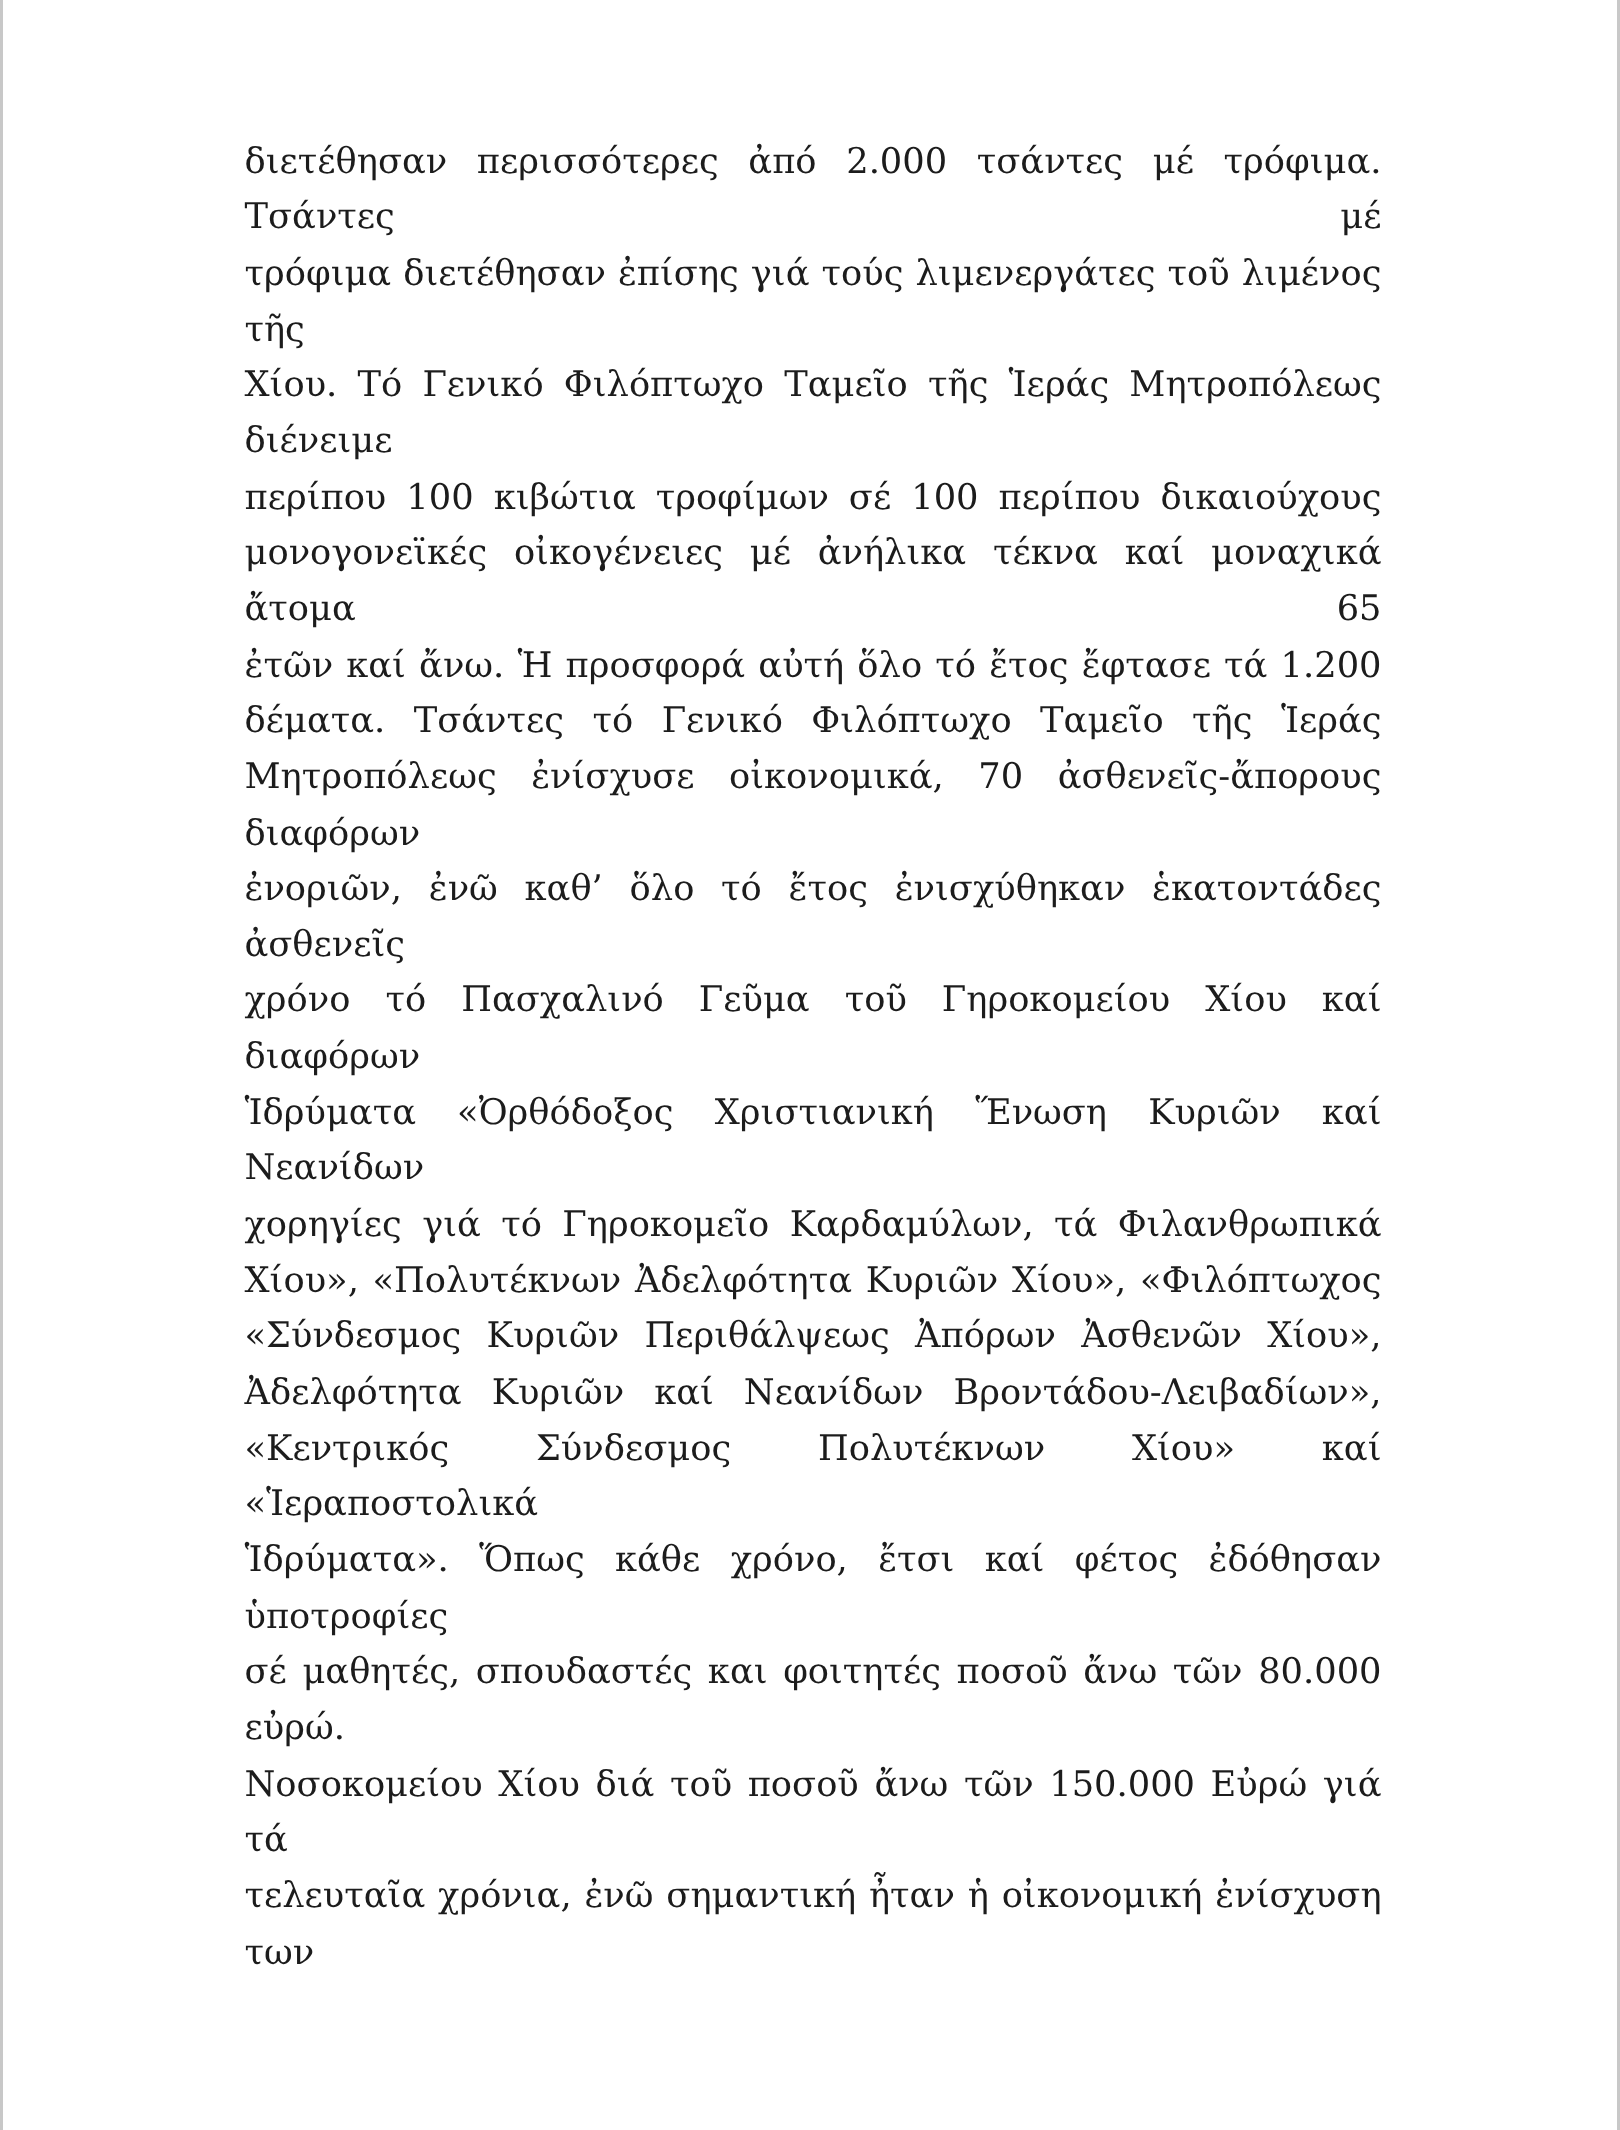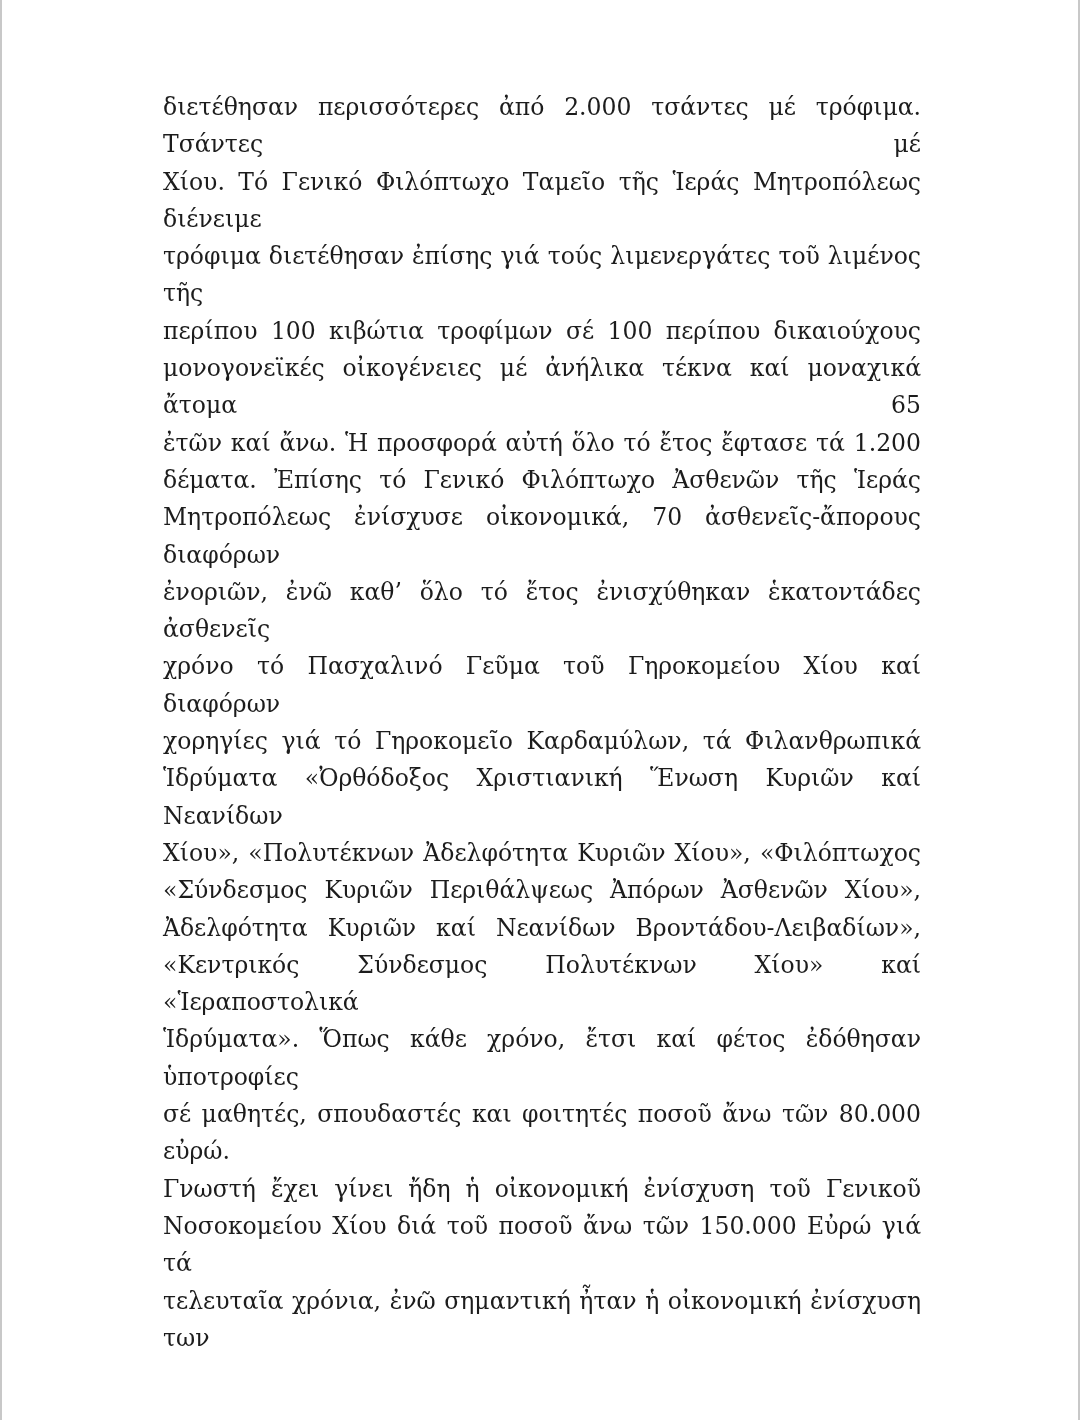--- a/index.html
+++ b/index.html
@@ -39,35 +39,34 @@
     min-height: 37.3px;
   }
 </style>
 </head>
 <body>
 
 <div class="page" style="border-color: rgb(200, 200, 200);">
   <div class="text-block" style="color: rgb(28, 28, 28);">
       <div class="paragraph">
         <div class="line">διετέθησαν περισσότερες ἀπό 2.000 τσάντες μέ τρόφιμα. Τσάντες μέ</div>
+        <div class="line">τρόφιμα διετέθησαν ἐπίσης γιά τούς λιμενεργάτες τοῦ λιμένος τῆς</div>
         <div class="line">Χίου. Τό Γενικό Φιλόπτωχο Ταμεῖο τῆς Ἱεράς Μητροπόλεως διένειμε</div>
-        <div class="line">τρόφιμα διετέθησαν ἐπίσης γιά τούς λιμενεργάτες τοῦ λιμένος τῆς</div>
         <div class="line">περίπου 100 κιβώτια τροφίμων σέ 100 περίπου δικαιούχους</div>
         <div class="line">μονογονεϊκές οἰκογένειες μέ ἀνήλικα τέκνα καί μοναχικά ἄτομα 65</div>
         <div class="line">ἐτῶν καί ἄνω. Ἡ προσφορά αὐτή ὅλο τό ἔτος ἔφτασε τά 1.200</div>
-        <div class="line">δέματα. Ἐπίσης τό Γενικό Φιλόπτωχο Ἀσθενῶν τῆς Ἱεράς</div>
+        <div class="line">δέματα. Τσάντες τό Γενικό Φιλόπτωχο Ταμεῖο τῆς Ἱεράς</div>
         <div class="line">Μητροπόλεως ἐνίσχυσε οἰκονομικά, 70 ἀσθενεῖς-ἄπορους διαφόρων</div>
         <div class="line">ἐνοριῶν, ἐνῶ καθ’ ὅλο τό ἔτος ἐνισχύθηκαν ἑκατοντάδες ἀσθενεῖς</div>
         <div class="line">χρόνο τό Πασχαλινό Γεῦμα τοῦ Γηροκομείου Χίου καί διαφόρων</div>
+        <div class="line">Ἱδρύματα «Ὀρθόδοξος Χριστιανική Ἕνωση Κυριῶν καί Νεανίδων</div>
         <div class="line">χορηγίες γιά τό Γηροκομεῖο Καρδαμύλων, τά Φιλανθρωπικά</div>
-        <div class="line">Ἱδρύματα «Ὀρθόδοξος Χριστιανική Ἕνωση Κυριῶν καί Νεανίδων</div>
         <div class="line">Χίου», «Πολυτέκνων Ἀδελφότητα Κυριῶν Χίου», «Φιλόπτωχος</div>
         <div class="line">«Σύνδεσμος Κυριῶν Περιθάλψεως Ἀπόρων Ἀσθενῶν Χίου»,</div>
         <div class="line">Ἀδελφότητα Κυριῶν καί Νεανίδων Βροντάδου-Λειβαδίων»,</div>
         <div class="line">«Κεντρικός Σύνδεσμος Πολυτέκνων Χίου» καί «Ἱεραποστολικά</div>
         <div class="line">Ἱδρύματα». Ὅπως κάθε χρόνο, ἔτσι καί φέτος ἐδόθησαν ὑποτροφίες</div>
         <div class="line">σέ μαθητές, σπουδαστές και φοιτητές ποσοῦ ἄνω τῶν 80.000 εὐρώ.</div>
-        <div class="line">Γνωστή ἔχει γίνει ἤδη ἡ οἰκονομική ἐνίσχυση τοῦ Γενικοῦ</div>
         <div class="line">Νοσοκομείου Χίου διά τοῦ ποσοῦ ἄνω τῶν 150.000 Εὐρώ γιά τά</div>
         <div class="line">τελευταῖα χρόνια, ἐνῶ σημαντική ἦταν ἡ οἰκονομική ἐνίσχυση των</div>
       </div>
     </div>
 </div>
 
 </body></html>

